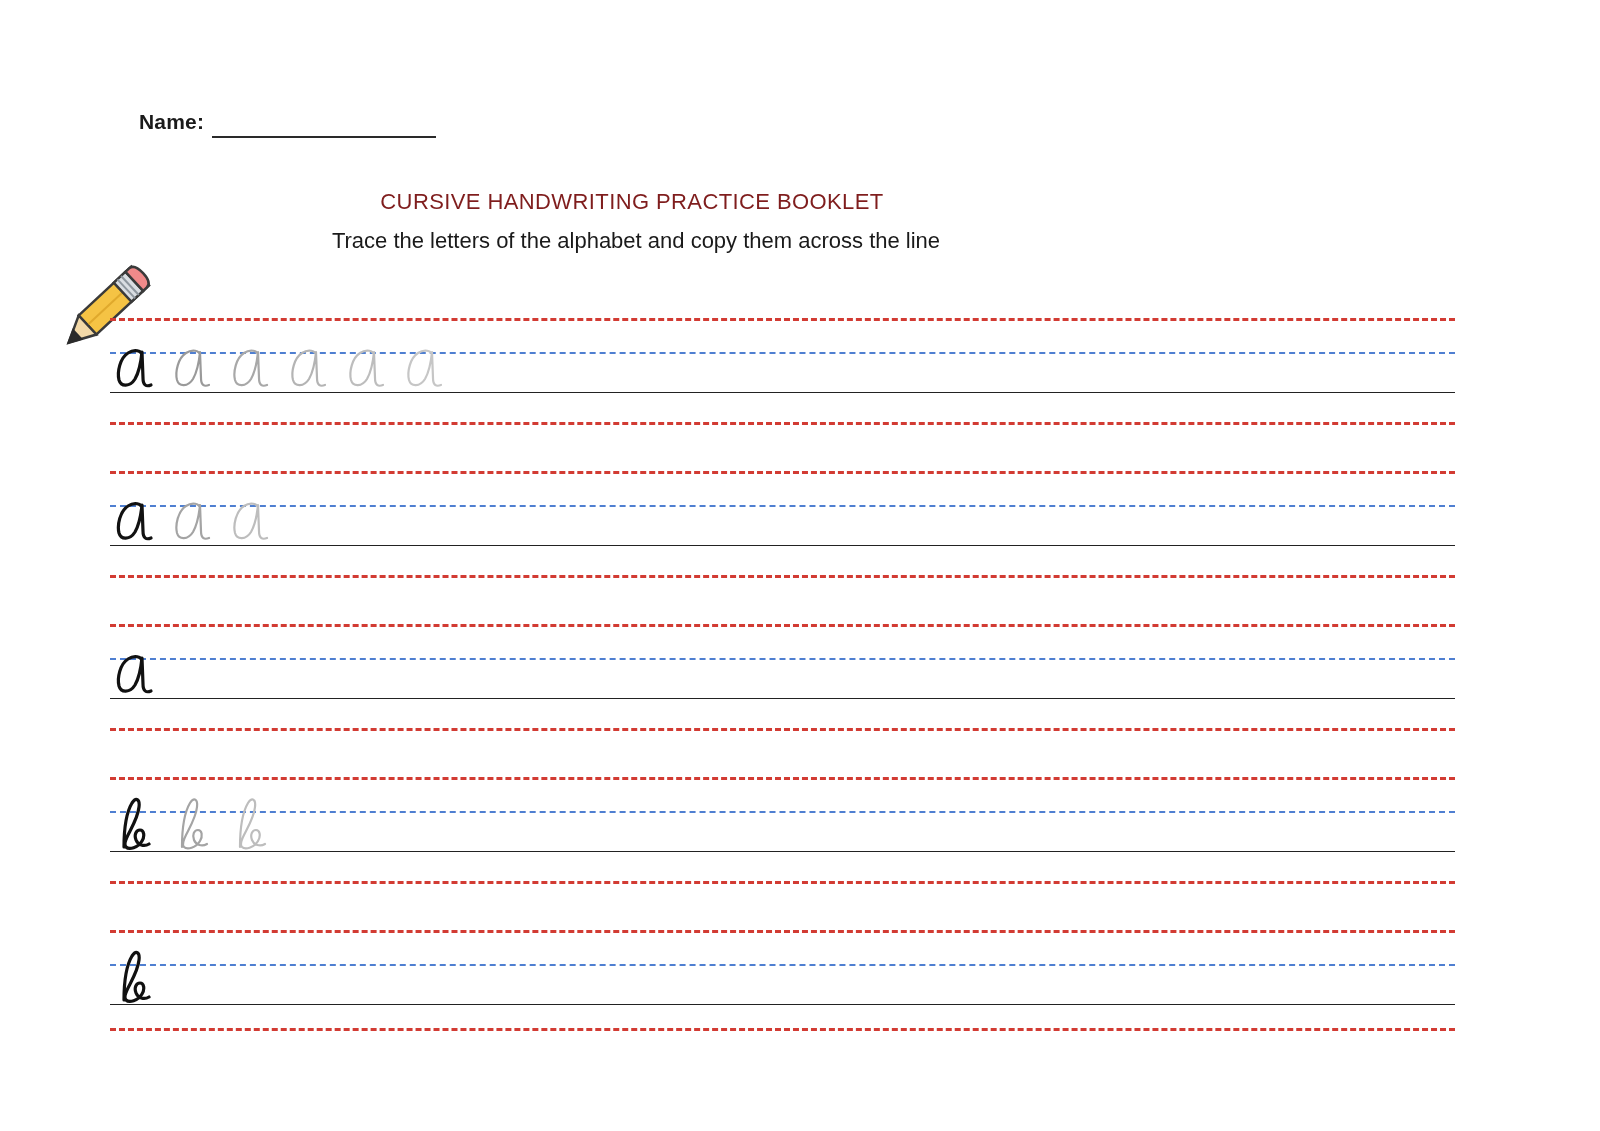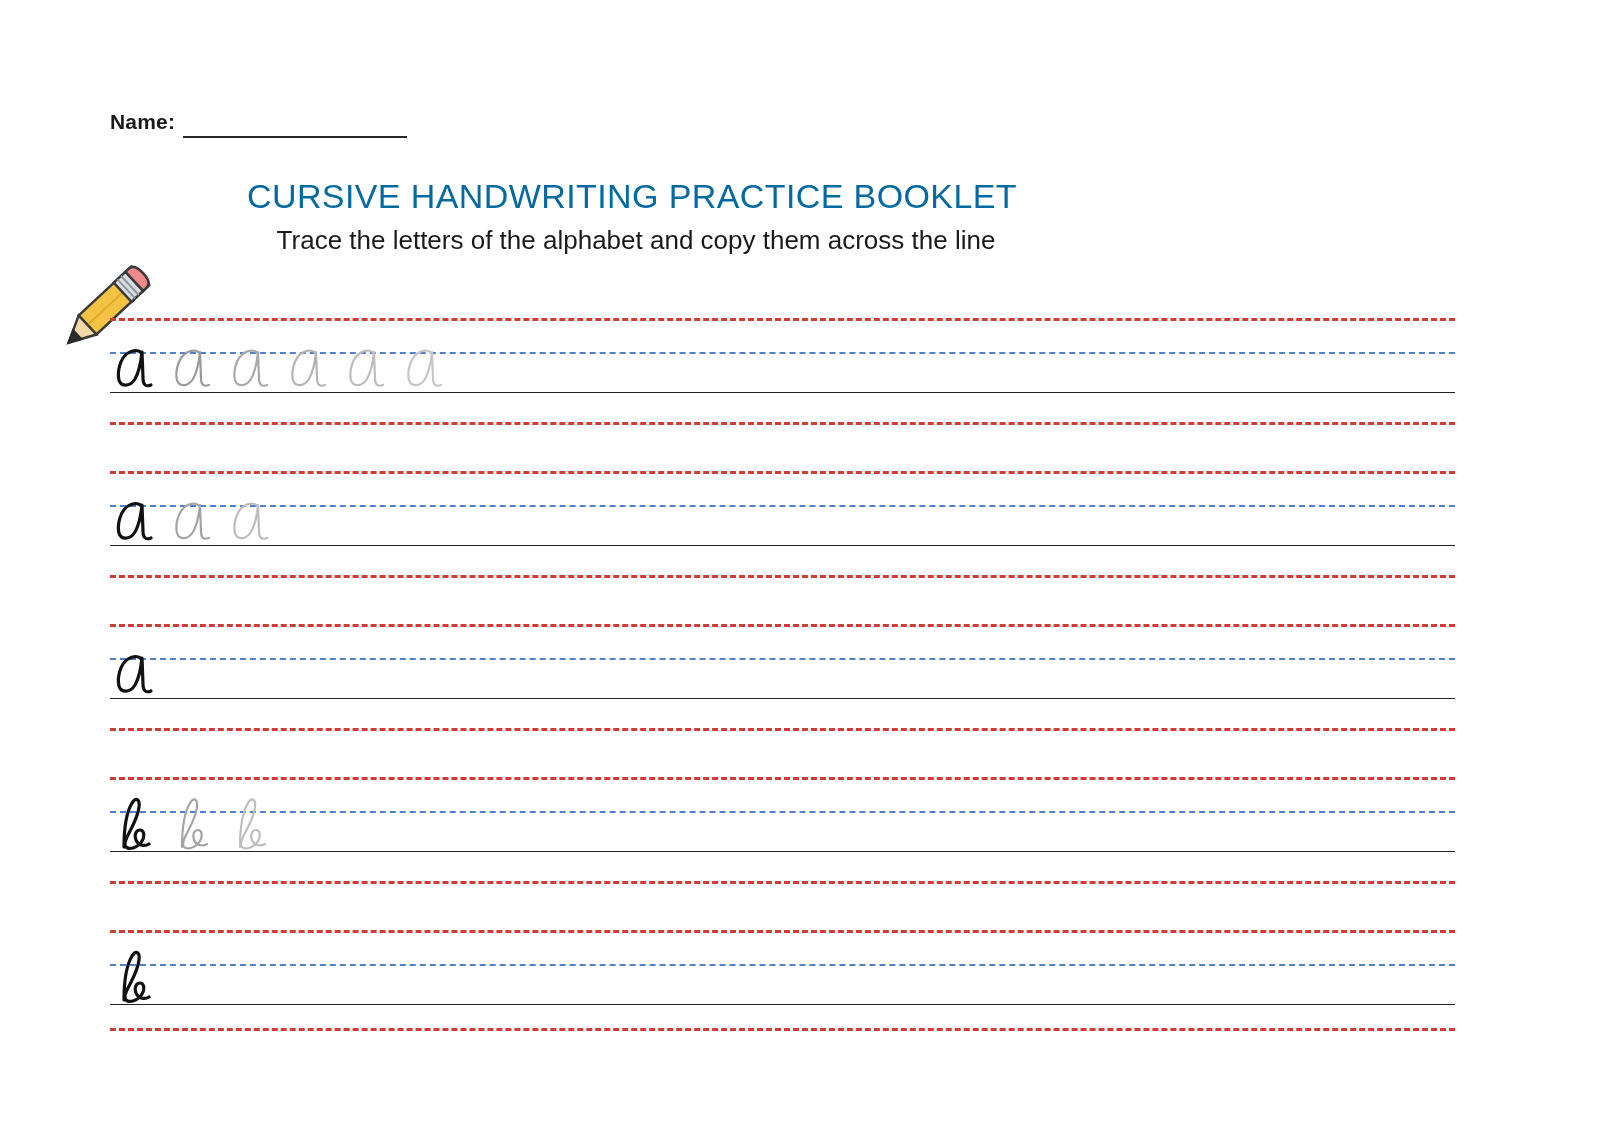--- a/index.html
+++ b/index.html
@@ -24,20 +24,21 @@
     position: absolute;
     top: 108px;
     left: 0;
     width: 1600px;
     height: 44px;
   }
   .field {
     position: absolute;
     display: flex;
     align-items: flex-end;
+    margin-left: 29px;
   }
   .field-label {
     font-size: 21px;
     font-weight: 700;
     letter-spacing: 0.2px;
     line-height: 1;
     padding-bottom: 6px;
     white-space: nowrap;
   }
   .field-rule {
@@ -50,29 +51,29 @@
   #date-field .field-rule { width: 228px; margin-left: 10px; }
 
   .title-block {
     position: absolute;
     top: 176px;
     left: 0;
     width: 1264px;
     text-align: center;
   }
   .title {
-    font-size: 34px;
+    font-size: 22px;
     font-weight: 500;
     letter-spacing: 0.4px;
-    color: #0369a1;
-    margin: 0;
+    color: #7f1d1d;
+    margin: 13px;
     line-height: 1.2;
   }
   .subtitle {
-    font-size: 26px;
+    font-size: 22px;
     font-weight: 400;
     color: #1a1a1a;
     margin: 8px 0 0 8px;
     line-height: 1.2;
   }
 
   
   .pencil {
     position: absolute;
     left: 40px;

